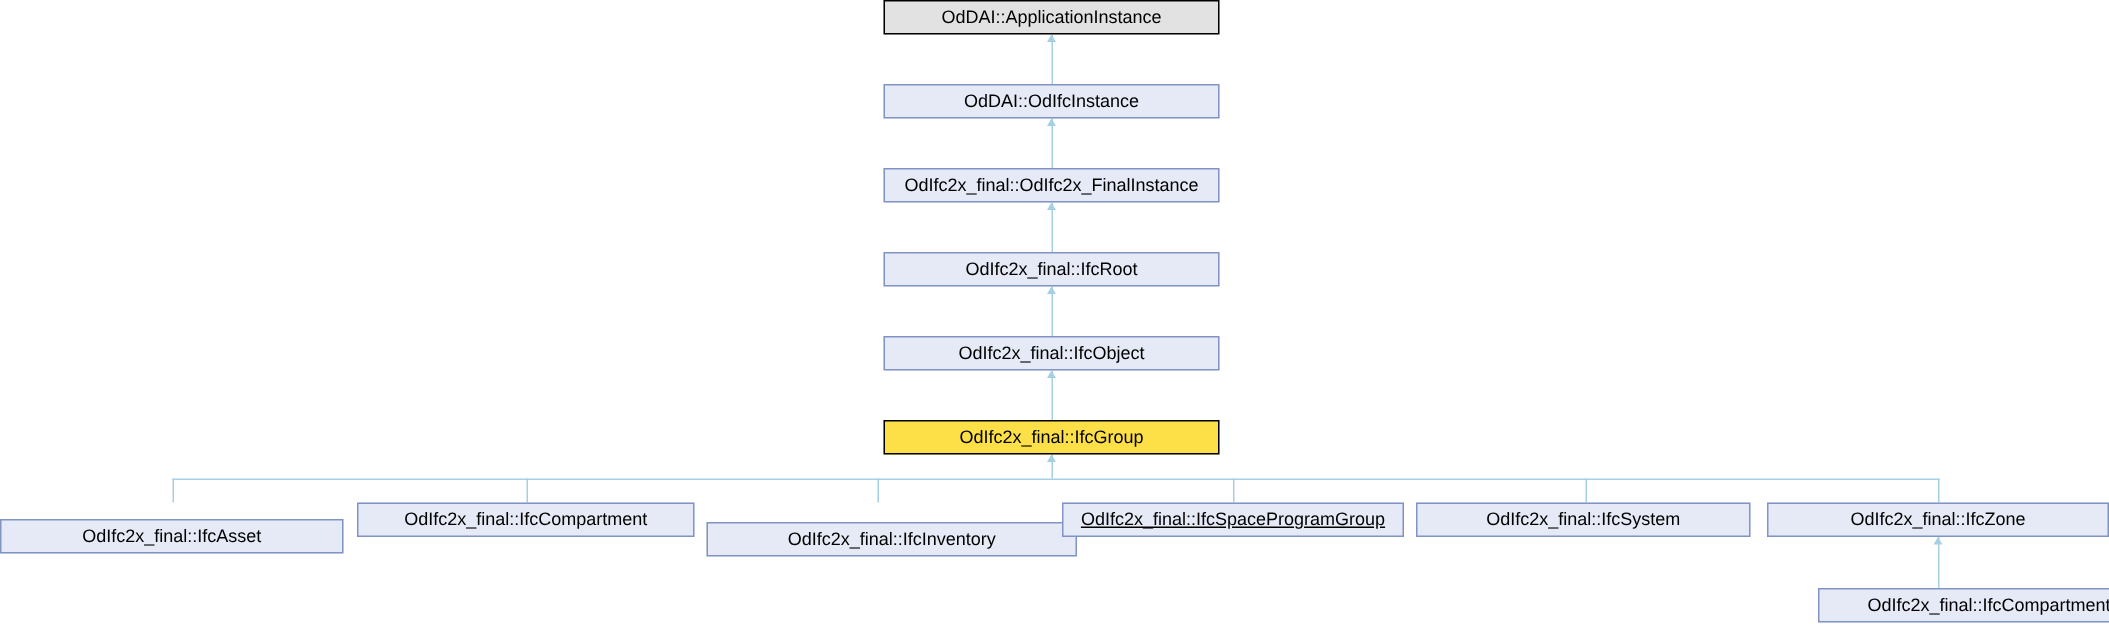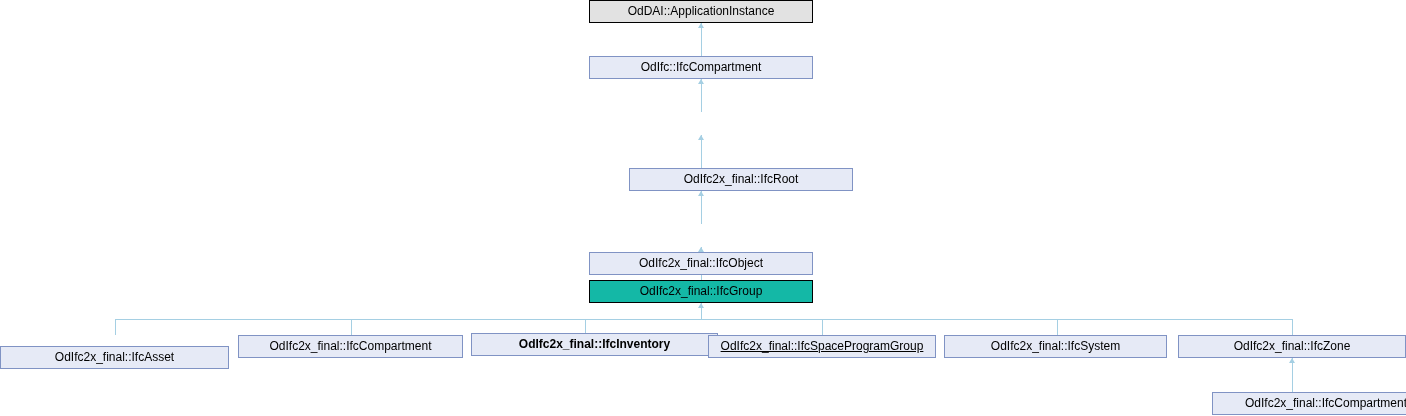--- a/index.html
+++ b/index.html
@@ -28,21 +28,21 @@
   }
   .node.base {
     background: #e2e2e2;
     border: 1px solid #000000;
   }
   .node.inherit {
     background: #e6eaf6;
     border: 1px solid #8093c4;
   }
   .node.current {
-    background: #14b8a6;
+    background: #fde047;
     border: 1px solid #000000;
   }
   .edge {
     position: absolute;
     background: #a5cfe3;
   }
   .edge.v { width: 1px; }
   .edge.h { height: 1px; }
   .arrow {
     position: absolute;
@@ -72,24 +72,25 @@
     <div class="arrow" style="left: 698px; top: 79px;"></div>
     <div class="edge v" style="left: 701px; top: 135px; height: 33px;"></div>
     <div class="arrow" style="left: 698px; top: 135px;"></div>
     <div class="edge v" style="left: 701px; top: 191px; height: 33px;"></div>
     <div class="arrow" style="left: 698px; top: 191px;"></div>
     <div class="edge v" style="left: 701px; top: 247px; height: 33px;"></div>
     <div class="arrow" style="left: 698px; top: 247px;"></div>
     <div class="edge v" style="left: 1292px; top: 358px; height: 34px;"></div>
     <div class="arrow" style="left: 1289px; top: 358px;"></div>
     <div class="node base" style="left: 589px; top: 0px; width: 224px;"><span>OdDAI::ApplicationInstance</span></div>
-    <div class="node inherit" style="left: 589px; top: 56px; width: 224px;"><span>OdIfc::IfcCompartment</span></div>
-    <div class="node inherit" style="left: 589px; top: 168px; width: 224px; margin-left: 40px;"><span>OdIfc2x_final::IfcRoot</span></div>
-    <div class="node inherit" style="left: 589px; top: 224px; width: 224px; margin-top: 28px;"><span>OdIfc2x_final::IfcObject</span></div>
+    <div class="node inherit" style="left: 589px; top: 56px; width: 224px;"><span>OdDAI::OdIfcInstance</span></div>
+    <div class="node inherit" style="left: 589px; top: 112px; width: 224px;"><span>OdIfc2x_final::OdIfc2x_FinalInstance</span></div>
+    <div class="node inherit" style="left: 589px; top: 168px; width: 224px;"><span>OdIfc2x_final::IfcRoot</span></div>
+    <div class="node inherit" style="left: 589px; top: 224px; width: 224px;"><span>OdIfc2x_final::IfcObject</span></div>
     <div class="node current" style="left: 589px; top: 280px; width: 224px;"><span>OdIfc2x_final::IfcGroup</span></div>
     <div class="node inherit" style="left: 0px; top: 335px; width: 229px; margin-top: 11px;"><span>OdIfc2x_final::IfcAsset</span></div>
     <div class="node inherit" style="left: 238px; top: 335px; width: 225px;"><span>OdIfc2x_final::IfcCompartment</span></div>
-    <div class="node inherit" style="left: 471px; top: 333px; width: 247px; font-weight: bold;"><span>OdIfc2x_final::IfcInventory</span></div>
+    <div class="node inherit" style="left: 471px; top: 348px; width: 247px;"><span>OdIfc2x_final::IfcInventory</span></div>
     <div class="node inherit" style="left: 708px; top: 335px; width: 228px; text-decoration: underline;"><span>OdIfc2x_final::IfcSpaceProgramGroup</span></div>
     <div class="node inherit" style="left: 944px; top: 335px; width: 223px;"><span>OdIfc2x_final::IfcSystem</span></div>
     <div class="node inherit" style="left: 1178px; top: 335px; width: 228px;"><span>OdIfc2x_final::IfcZone</span></div>
     <div class="node inherit" style="left: 1178px; top: 392px; width: 228px; margin-left: 34px;"><span>OdIfc2x_final::IfcCompartment</span></div>
   </div>
 
 </body></html>

